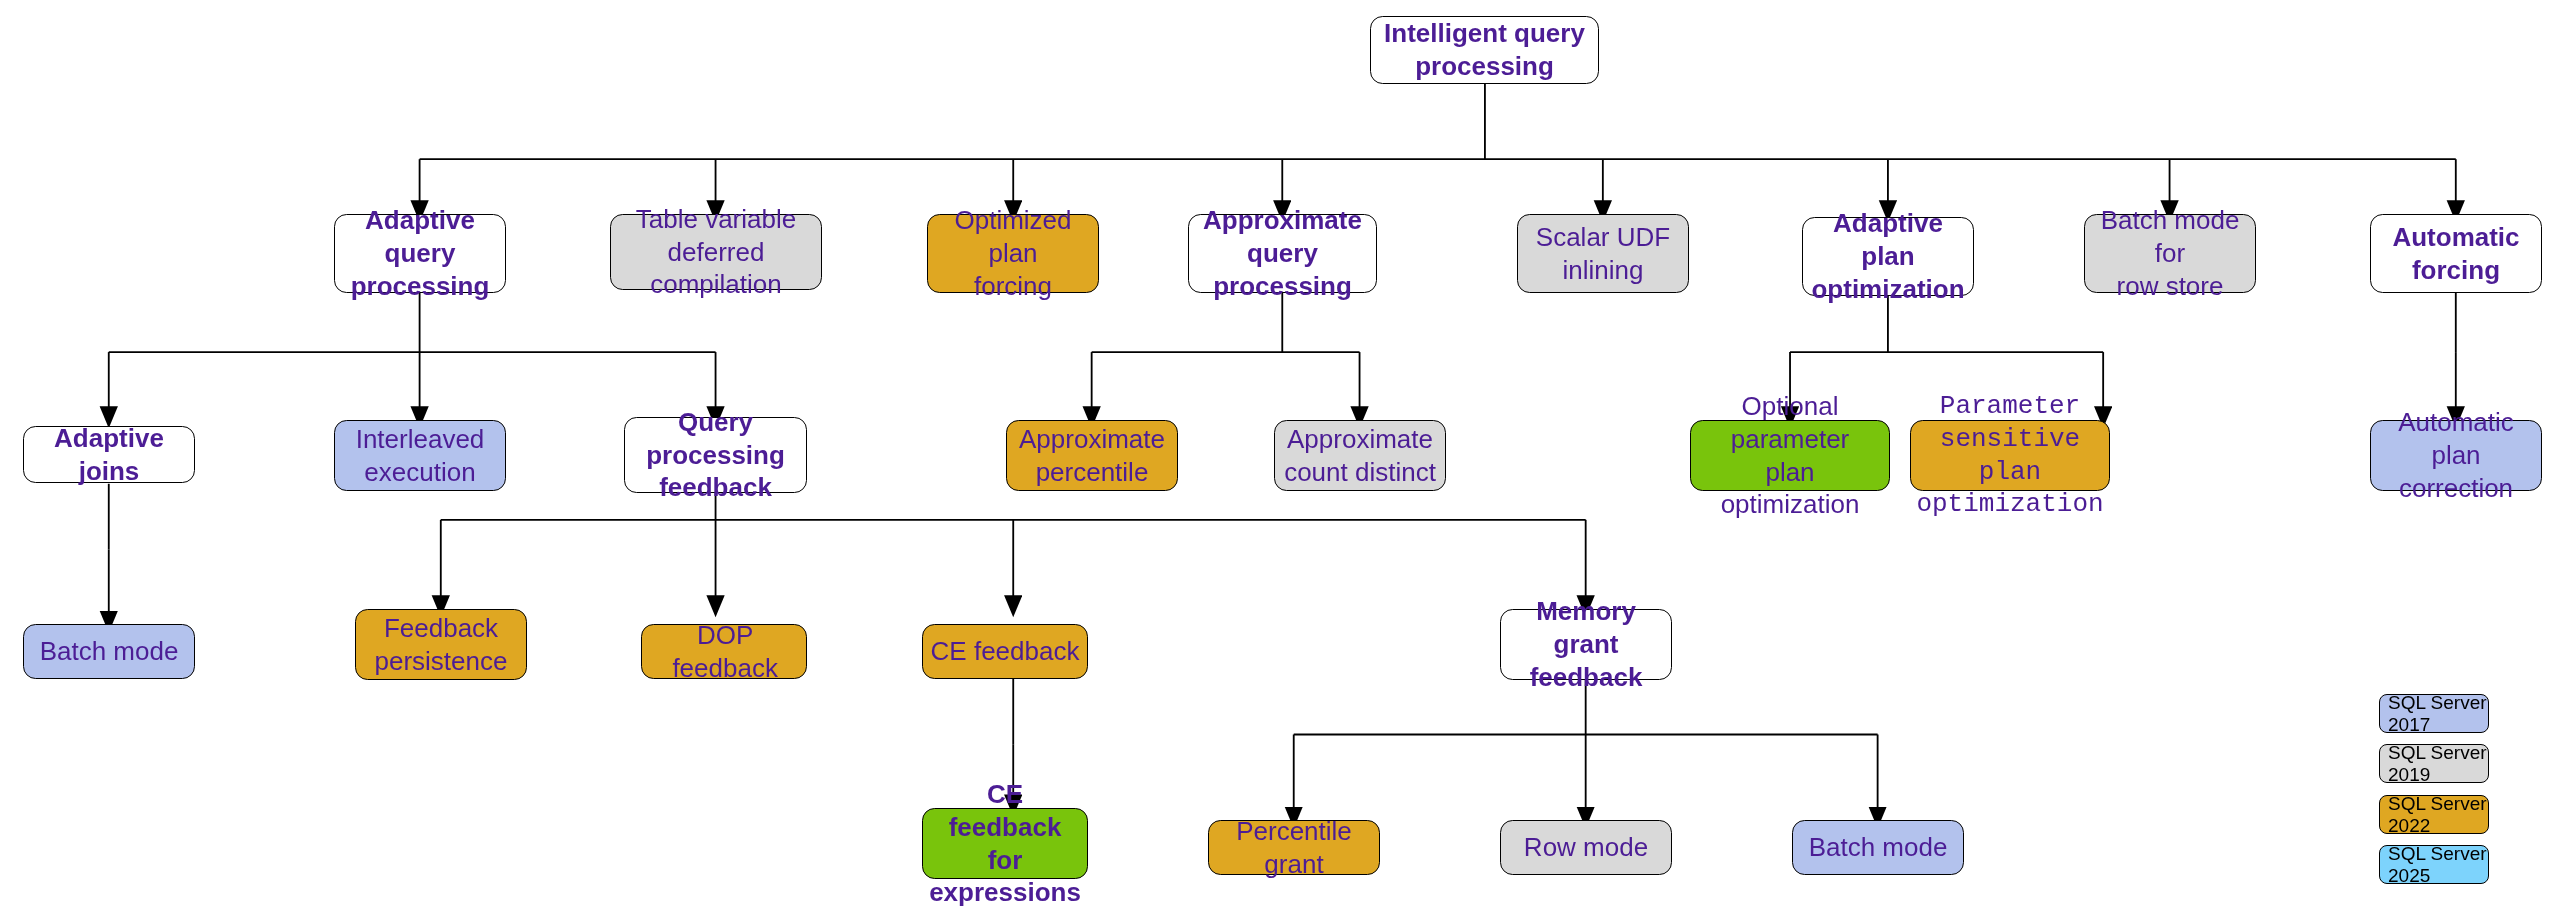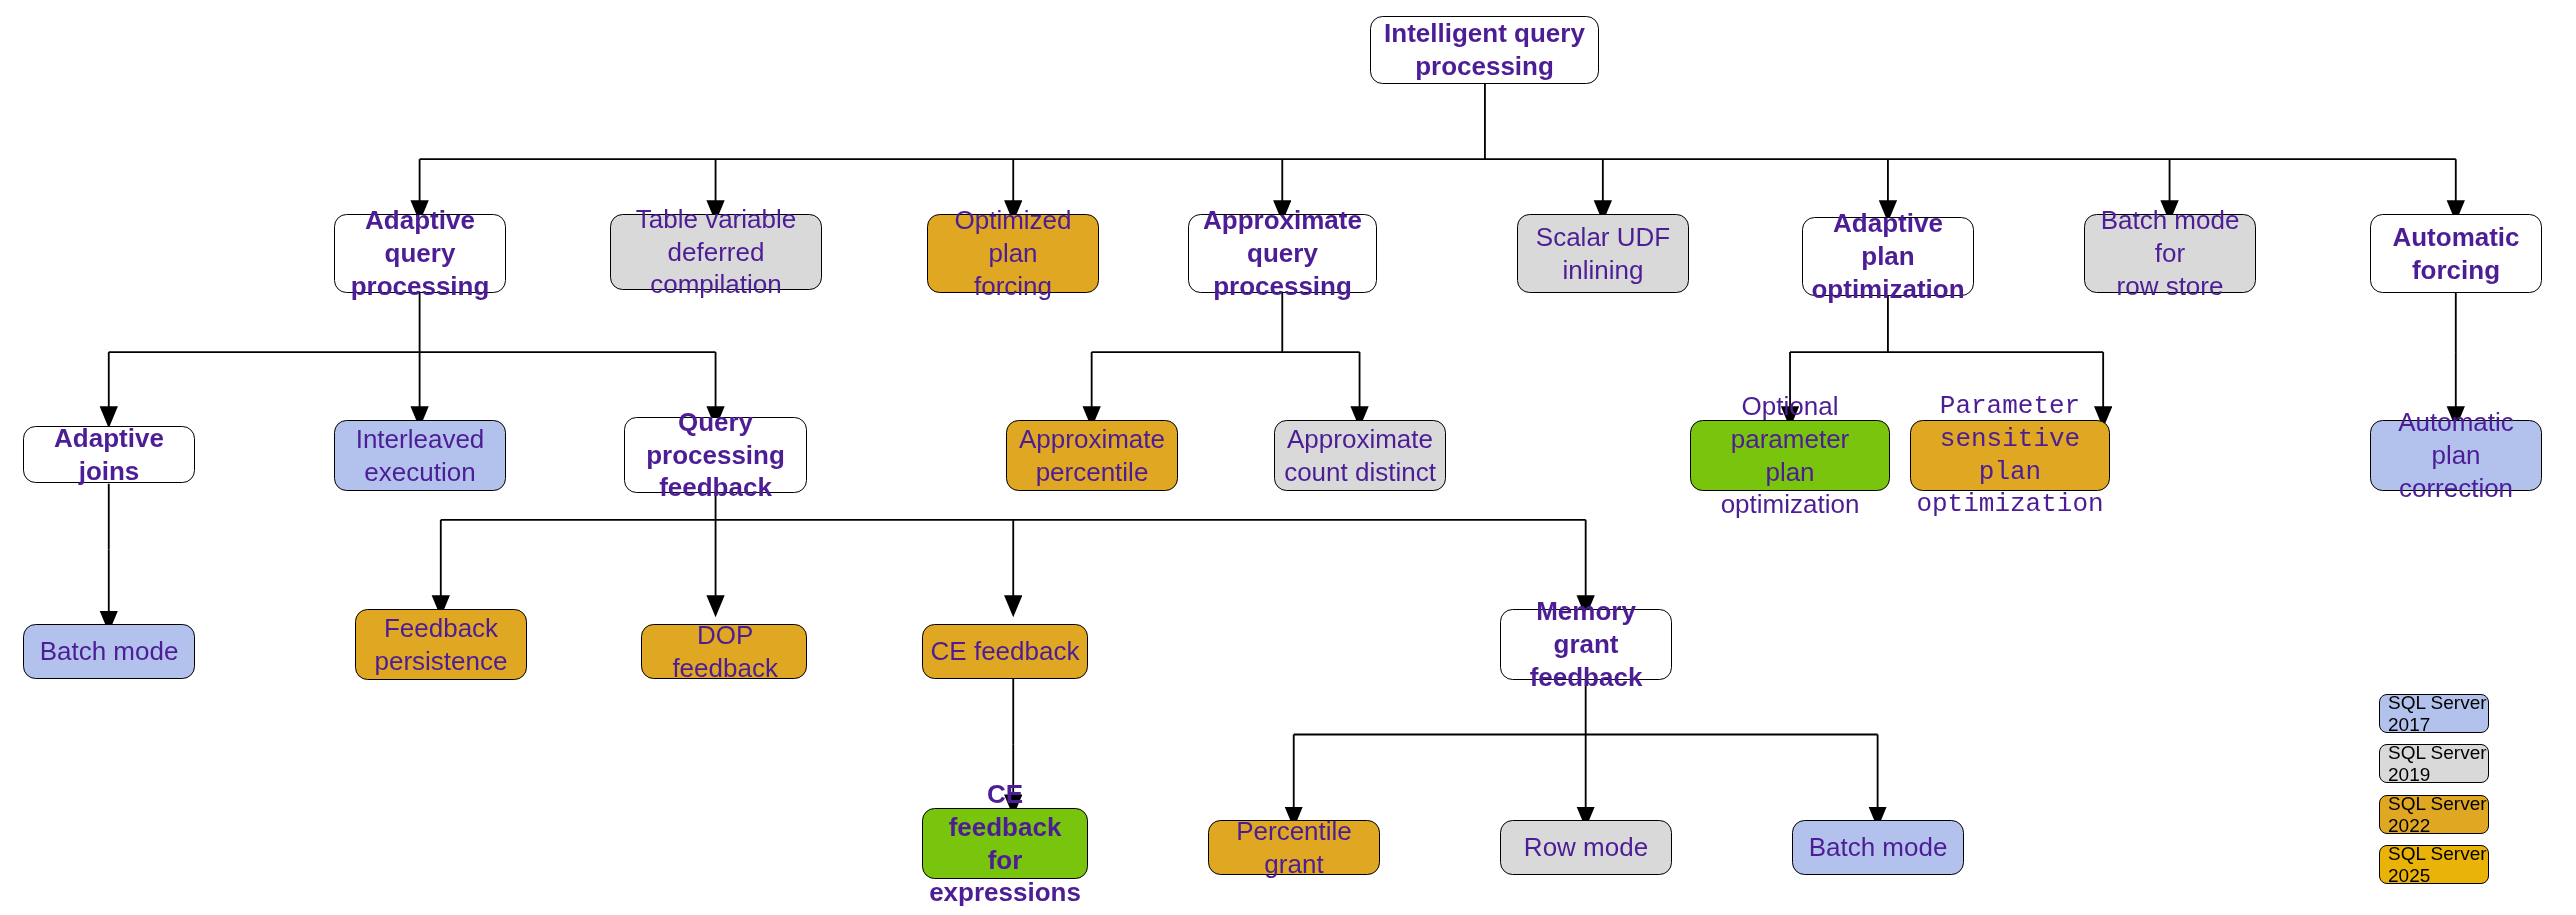--- a/index.html
+++ b/index.html
@@ -151,16 +151,16 @@
       <div class="node" style="left: 922px; top: 808px; width: 166px; height: 71px; background: rgb(121, 196, 12); font-weight: bold;">CE feedback for
 expressions</div>
       <div class="node" style="left: 1208px; top: 820px; width: 172px; height: 55px; background: rgb(223, 167, 34);">Percentile grant</div>
       <div class="node" style="left: 1500px; top: 820px; width: 172px; height: 55px; background: rgb(217, 217, 217);">Row mode</div>
       <div class="node" style="left: 1792px; top: 820px; width: 172px; height: 55px; background: rgb(179, 194, 237);">Batch mode</div>
     </div>
   <div id="legend-layer">
       <div class="legend-item" style="left: 2379px; top: 694px; width: 110px; height: 39px; background: rgb(179, 194, 237);">SQL Server 2017</div>
       <div class="legend-item" style="left: 2379px; top: 744px; width: 110px; height: 39px; background: rgb(217, 217, 217);">SQL Server 2019</div>
       <div class="legend-item" style="left: 2379px; top: 795px; width: 110px; height: 39px; background: rgb(223, 167, 34);">SQL Server 2022</div>
-      <div class="legend-item" style="left: 2379px; top: 845px; width: 110px; height: 39px; background: #eab308;">SQL Server 2025</div>
+      <div class="legend-item" style="left: 2379px; top: 845px; width: 110px; height: 39px; background: #7dd3fc;">SQL Server 2025</div>
     </div>
 </div>
 
 
 </body></html>

